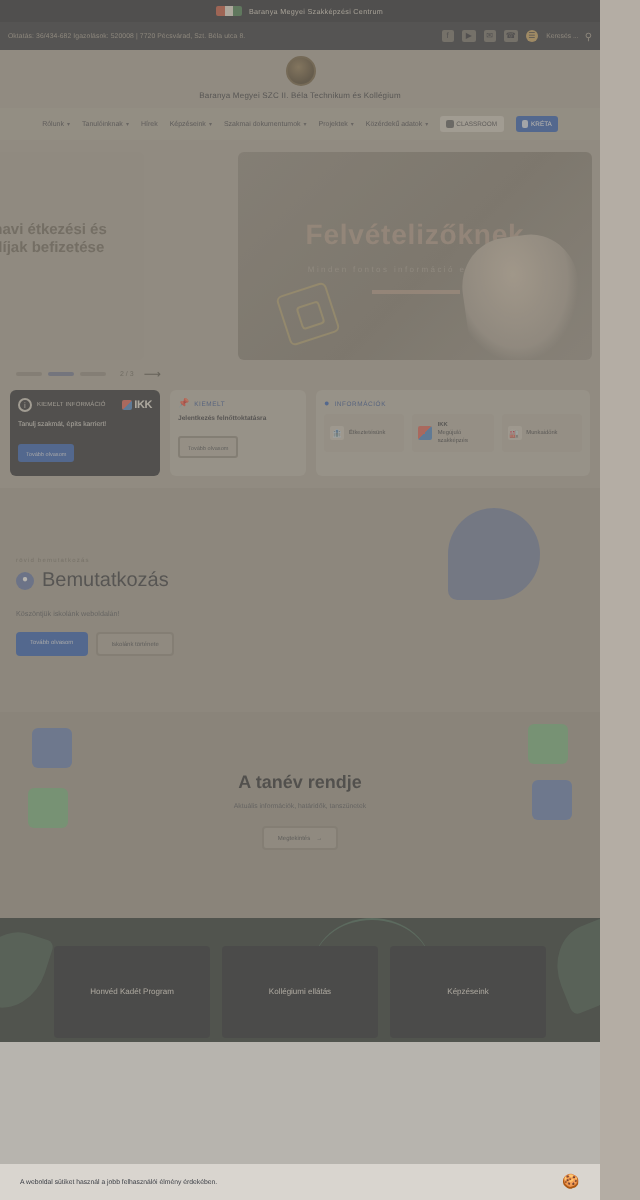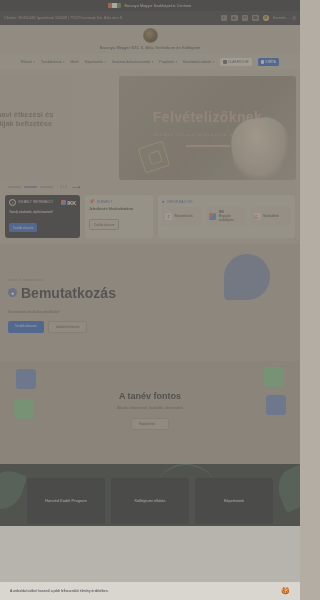--- a/index.html
+++ b/index.html
@@ -203,21 +203,21 @@
     background: #6b7aa0; border-radius: 50% 50% 50% 10%;
   }
   .eyebrow { font-size: 3px; color: #6f6a62; letter-spacing: .6px; }
   .bemu-title {
     display: flex; align-items: center; gap: 4px; margin-top: 3px;
   }
   .bemu-title .bico {
     width: 9px; height: 9px; border-radius: 50%; background: #5a6fa8;
     display: flex; align-items: center; justify-content: center; color: #fff; font-size: 5px;
   }
-  .bemu-title h2 { font-size: 14px; color: #2b2e36; font-weight: bold; }
+  .bemu-title h2 { font-size: 10px; color: #2b2e36; font-weight: normal; }
   .bemu-lead { font-size: 3.6px; color: #4d5058; margin-top: 9px; }
   .bemu-btns { display: flex; gap: 4px; margin-top: 7px; }
   .bemu-btns .b1 {
     font-size: 3px; background: #2357b8; color: #d5dff0; padding: 3px 7px; border-radius: 2px;
   }
   .bemu-btns .b2 {
     font-size: 3px; background: #a8a299; color: #3f424a; padding: 3px 7px;
     border-radius: 2px; border: .6px solid #8e887f;
   }
 
@@ -434,21 +434,21 @@
       <span class="b1">Tovább olvasom</span>
       <span class="b2">Iskolánk története</span>
     </div>
   </section>
 
   <section class="tanev">
     <span class="puzzle pz1"></span>
     <span class="puzzle pz2"></span>
     <span class="puzzle pz3"></span>
     <span class="puzzle pz4"></span>
-    <h2>A tanév fontos</h2>
+    <h2>A tanév rendje</h2>
     <p>Aktuális információk, határidők, tanszünetek</p>
     <span class="tbtn">
       <span>Megtekintés</span>
       <span>→</span>
     </span>
   </section>
 
   <section class="bottom">
     <span class="leaf leafL"></span>
     <span class="leaf leafR"></span>

